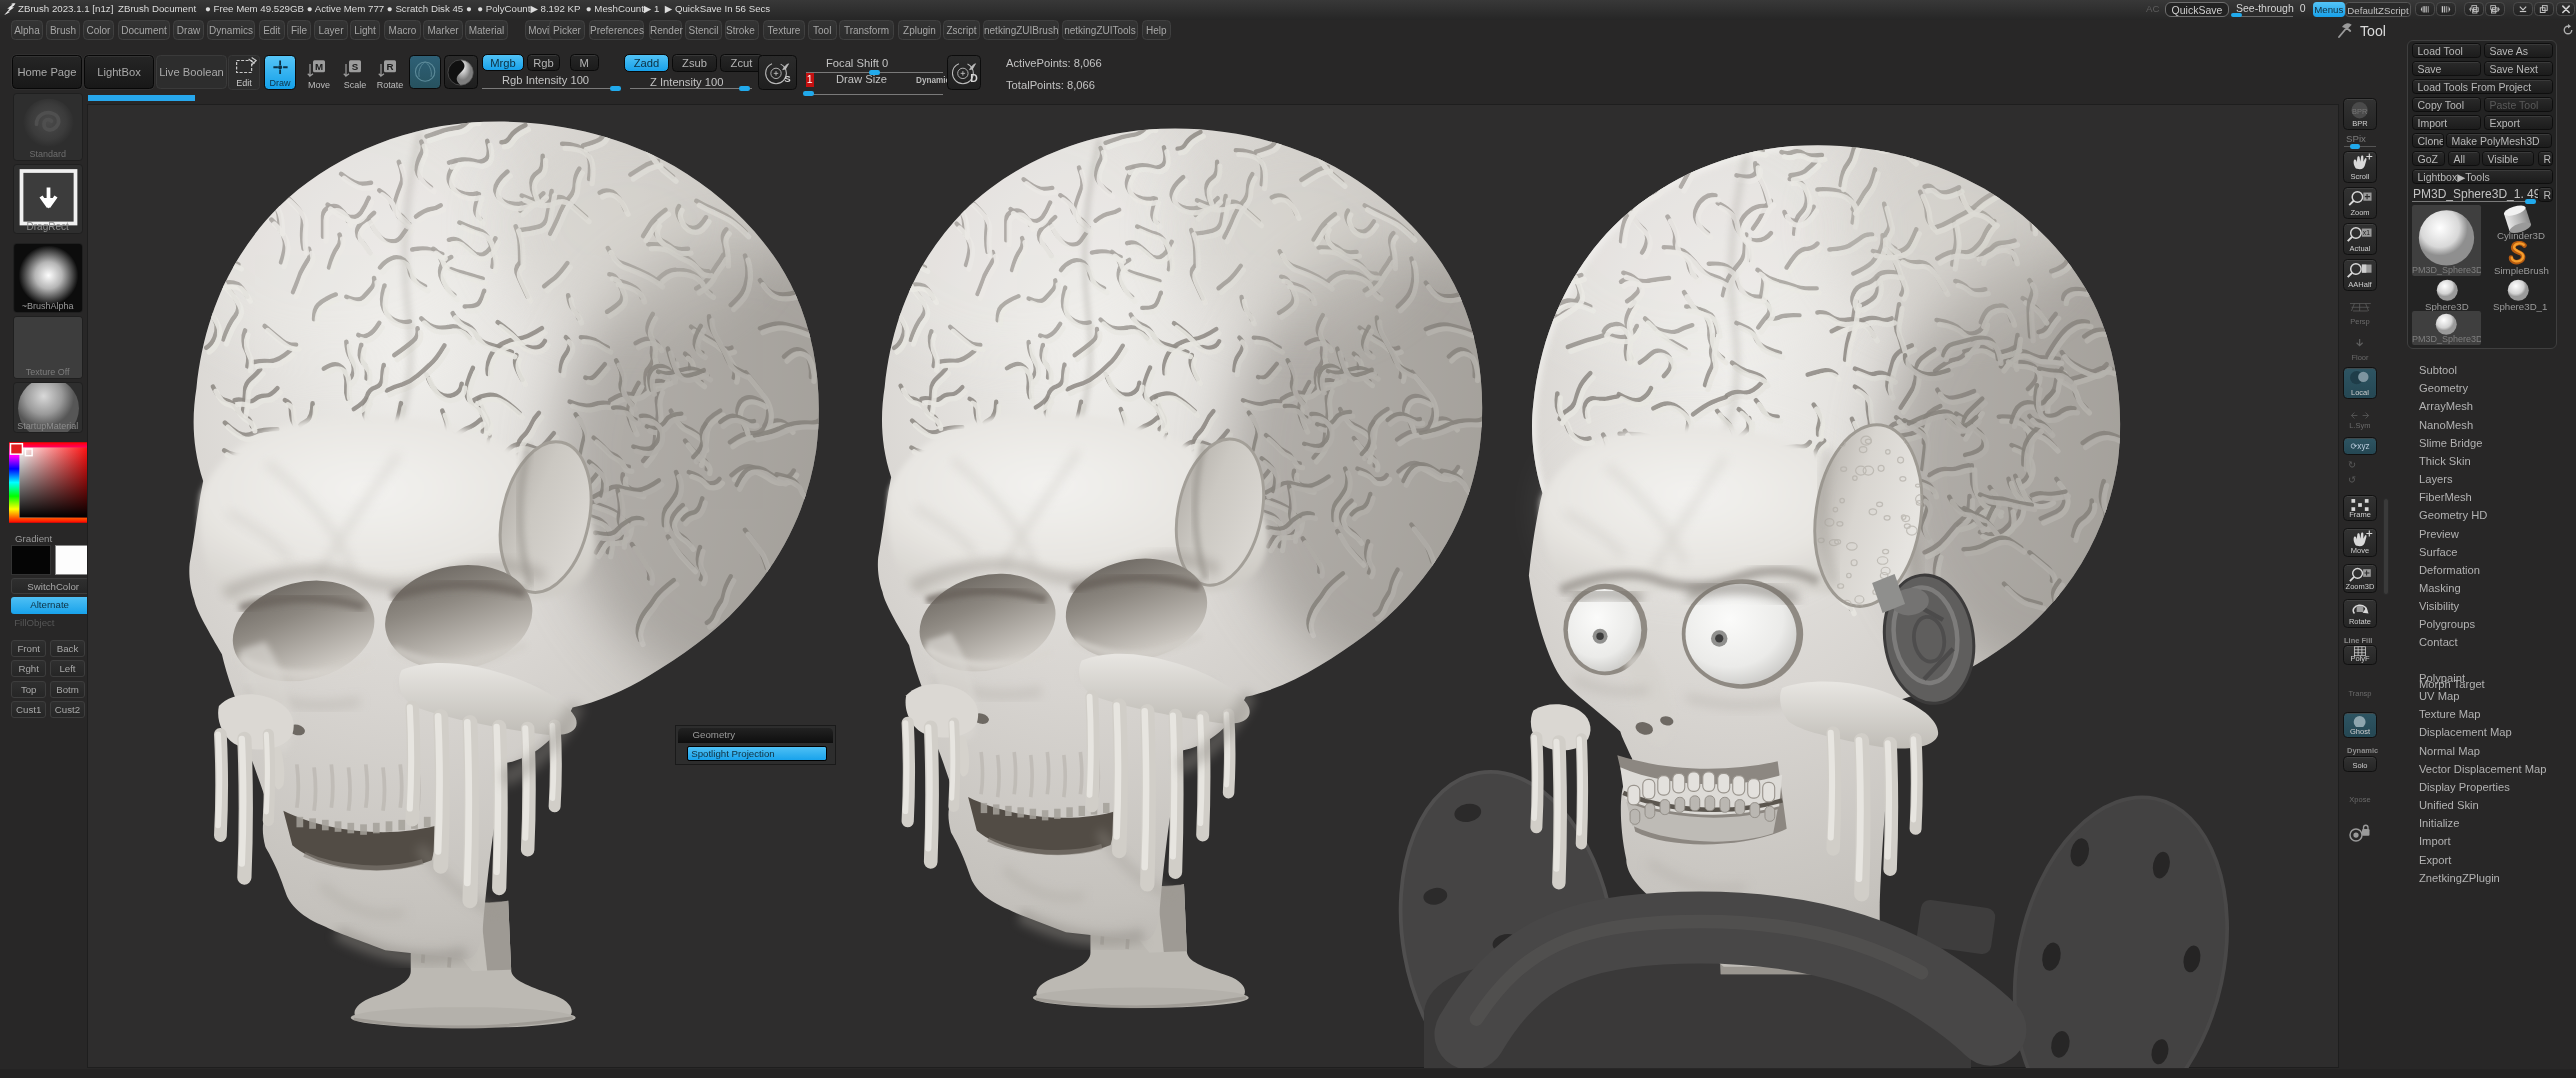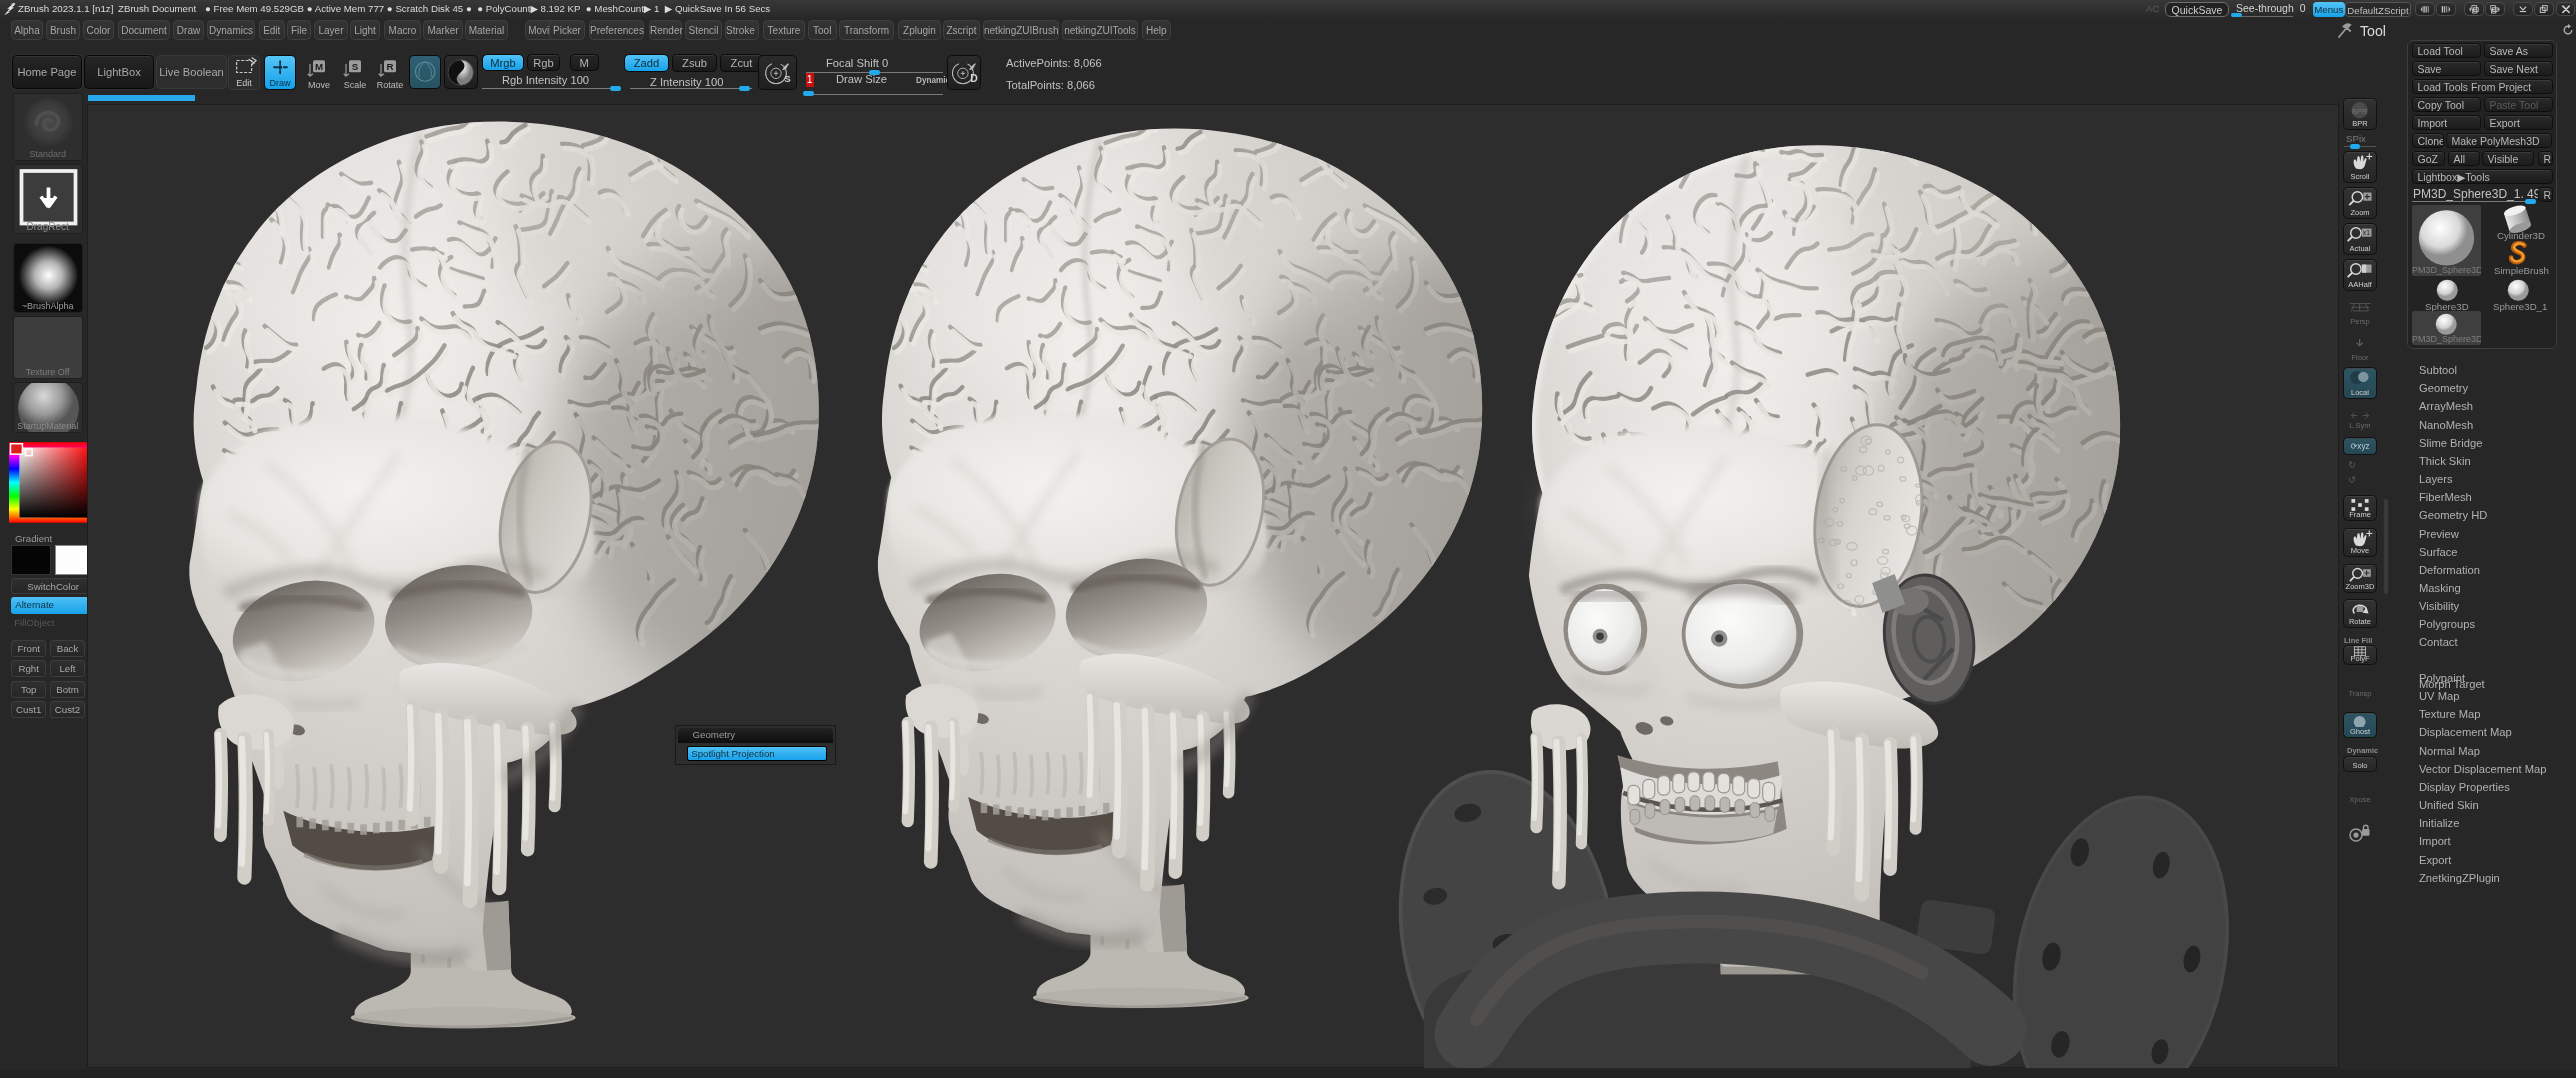--- a/index.html
+++ b/index.html
@@ -306,21 +306,21 @@
 <rect x="0" y="0" width="118" height="108" fill="url(#hue)"></rect>
 <rect x="14" y="7" width="98" height="94" fill="url(#sat)"></rect>
 <rect x="14" y="7" width="98" height="94" fill="url(#val)"></rect>
 <rect x="2" y="2" width="16" height="14" fill="#e02020" stroke="#fff" stroke-width="2"></rect>
 <rect x="22" y="9" width="9" height="9" fill="none" stroke="#fff" stroke-width="2"></rect>
 </svg></div>
 <span class="abs" style="left:15px;top:533px;font-size:9.7px;color:#9a9a9a">Gradient</span>
 <div class="abs" style="left:11.2px;top:545px;width:40px;height:30px;background:#050505;border:0.7px solid #333"></div>
 <div class="abs" style="left:55px;top:545px;width:40px;height:30px;background:#fdfdfd;border:0.7px solid #888"></div>
 <div class="sidebtn" style="left:11.2px;top:578px;width:84px;height:15.7px;line-height:15px">SwitchColor</div>
-<div class="abs" style="left:11.2px;top:597px;width:84px;height:16.5px;background:linear-gradient(#4fc0f4,#18a2eb);border-radius:3px;color:#0e3142;font-size:9.7px;text-align:left;padding-left:4px;line-height:15.7px">Alternate</div>
+<div class="abs" style="left:11.2px;top:597px;width:84px;height:16.5px;background:linear-gradient(#4fc0f4,#18a2eb);border-radius:3px;color:#0e3142;font-size:9.7px;text-align:left;padding-left:19px;line-height:15.7px">Alternate</div>
 <span class="abs" style="left:14.2px;top:617px;font-size:9.7px;color:#565656">FillObject</span>
 <div class="sidebtn" style="left:11.2px;top:640px;width:35px">Front</div>
 <div class="sidebtn" style="left:50px;top:640px;width:35px">Back</div>
 <div class="sidebtn" style="left:11.2px;top:660px;width:35px">Rght</div>
 <div class="sidebtn" style="left:50px;top:660px;width:35px">Left</div>
 <div class="sidebtn" style="left:11.2px;top:681px;width:35px">Top</div>
 <div class="sidebtn" style="left:50px;top:681px;width:35px">Botm</div>
 <div class="sidebtn" style="left:11.2px;top:701px;width:35px">Cust1</div>
 <div class="sidebtn" style="left:50px;top:701px;width:35px">Cust2</div>
 <div class="abs" style="left:87px;top:104px;width:2252px;height:964px;background:#2e2d2d;border:0.7px solid #1e1e1e"></div>

